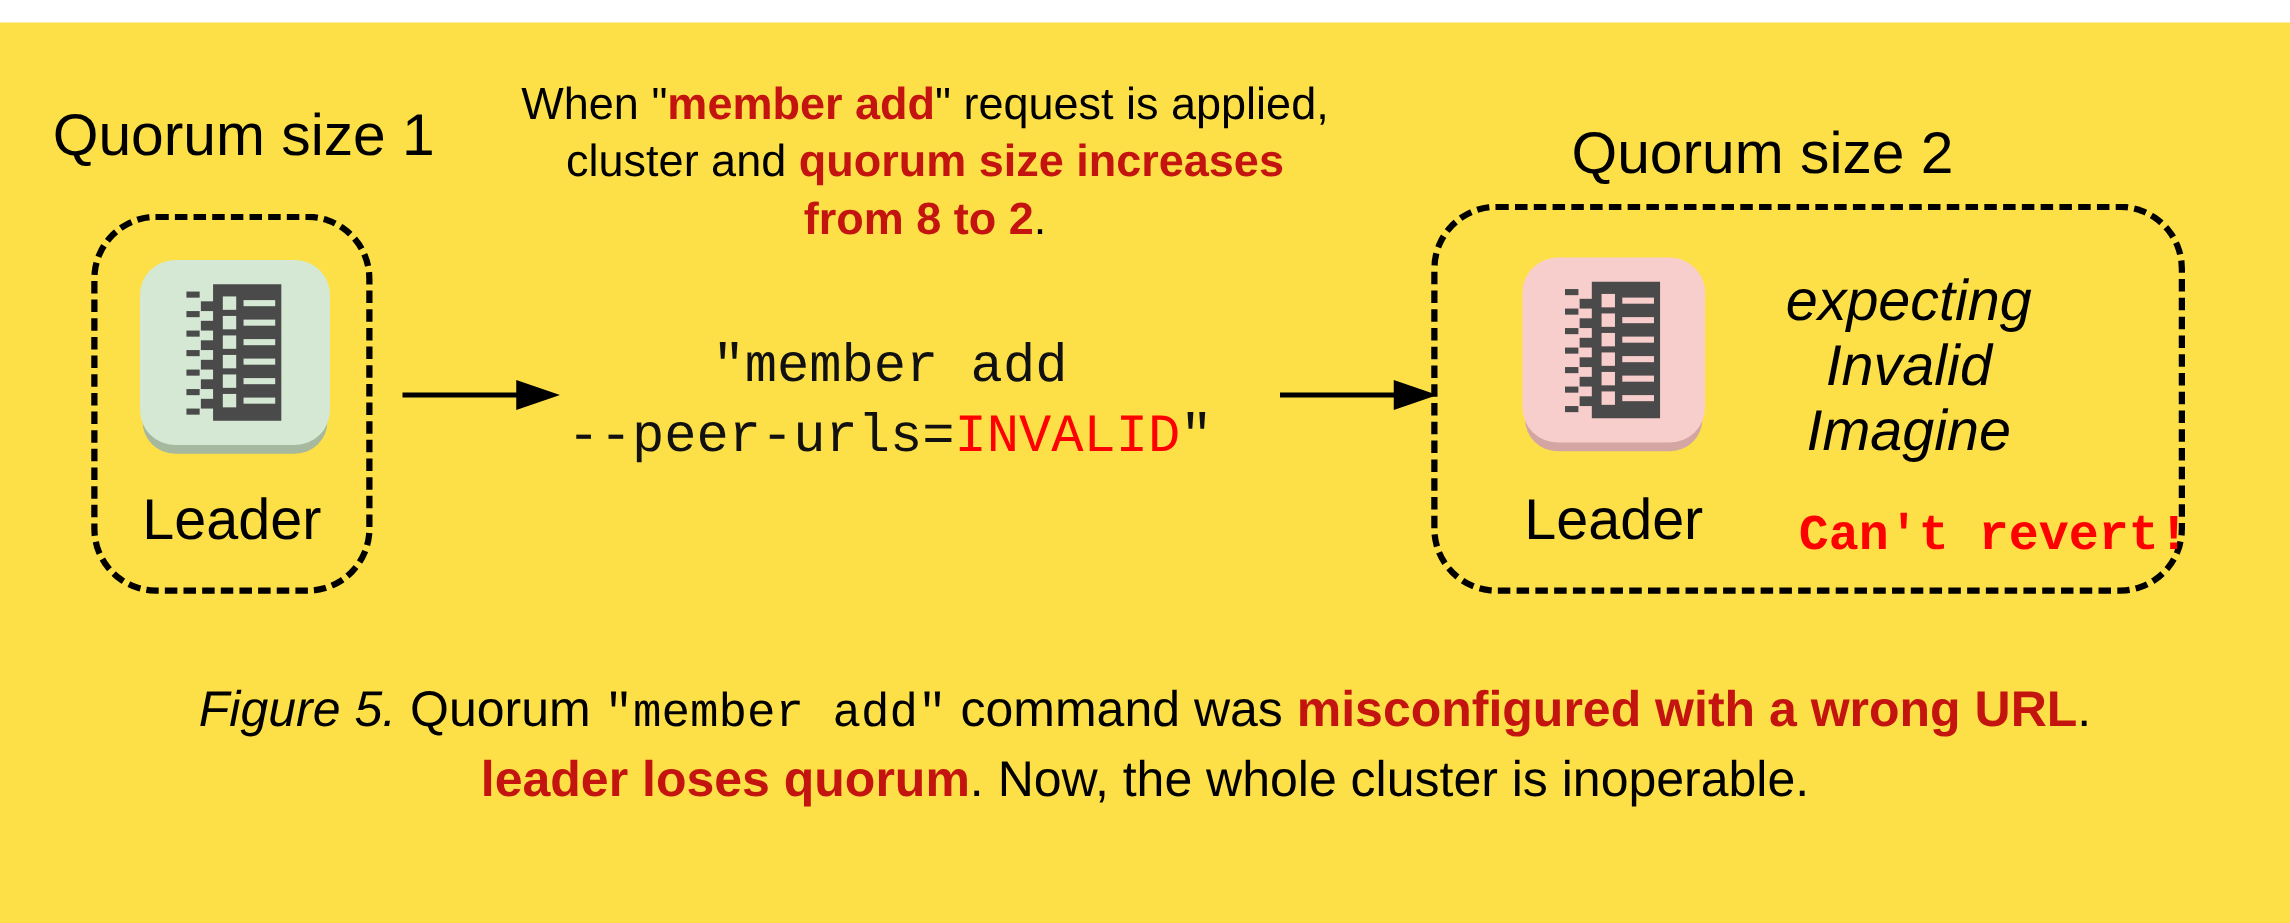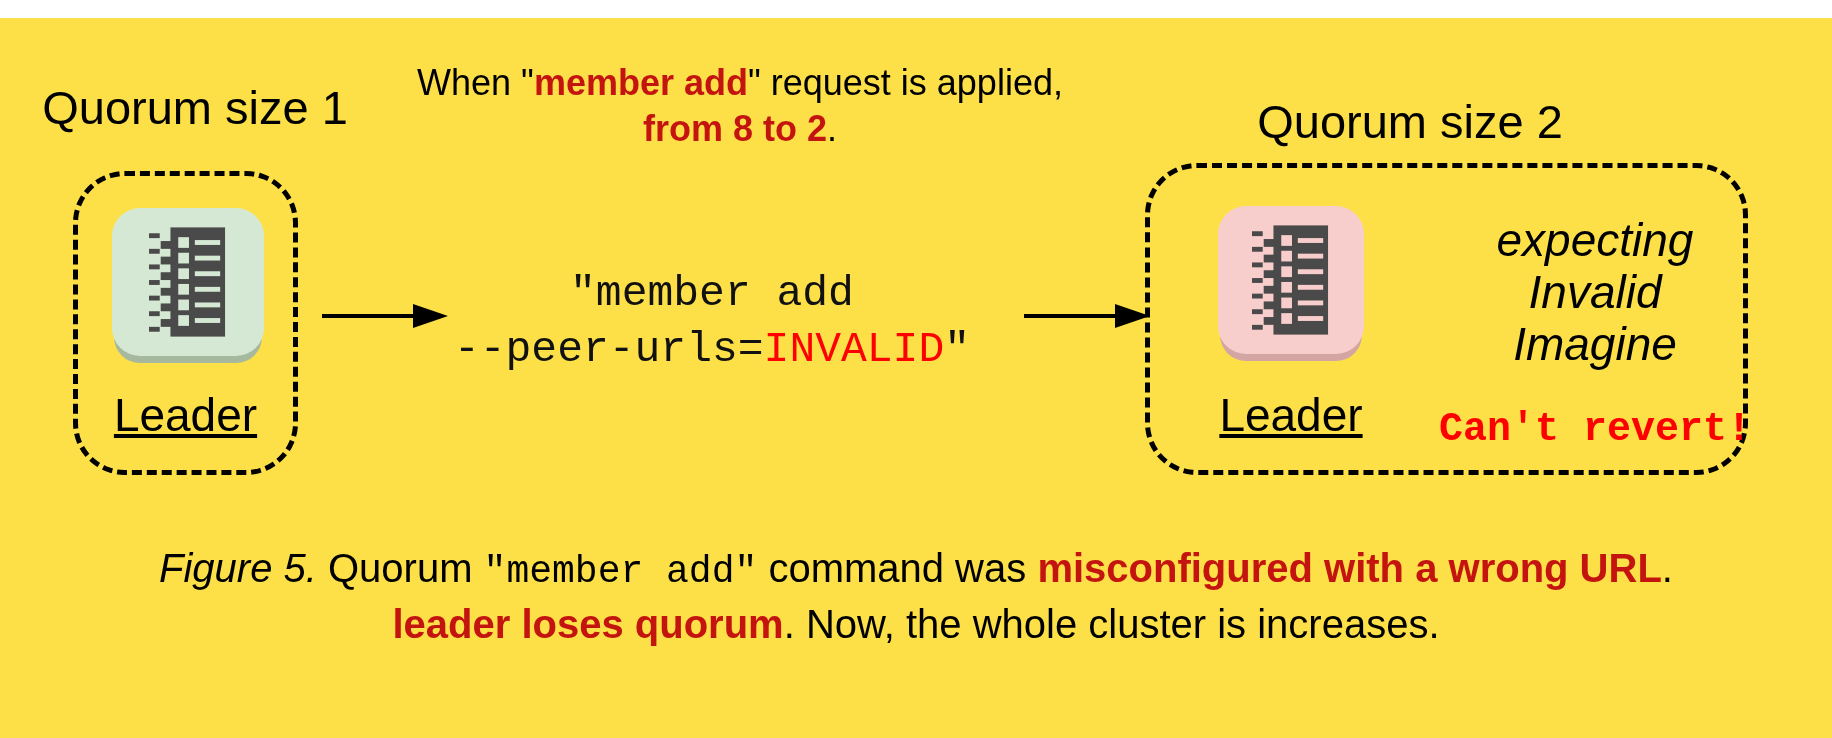--- a/index.html
+++ b/index.html
@@ -17,21 +17,21 @@
     font-family:"Liberation Sans",sans-serif;color:#000;overflow:hidden;margin-top:18px;
   }
   .abs{position:absolute;}
   .ctr{text-align:center;}
   .title{font-size:47px;line-height:1.12;white-space:nowrap;}
   .dashedbox{border:5px dashed #000;border-radius:52px;box-sizing:border-box;}
   .node{border-radius:28px;}
   .node.green{background:var(--green);box-shadow:0 9px 0 -2px var(--green-edge);color:var(--green);}
   .node.pink{background:var(--pink);box-shadow:0 9px 0 -2px var(--pink-edge);color:var(--pink);}
   .node svg{display:block;margin:17px auto 0 auto;}
-  .nodelabel{font-size:46px;line-height:1.1;white-space:nowrap;text-decoration:underline;}
+  .nodelabel{font-size:46px;line-height:1.1;white-space:nowrap;}
   .note{font-size:36px;line-height:46px;white-space:nowrap;}
   .redbold{color:var(--red-dark);font-weight:bold;}
   .cmd{font-family:"Liberation Mono","DejaVu Sans Mono",monospace;font-size:43px;line-height:56px;white-space:nowrap;color:#111;}
   .cmd .invalid{color:var(--red-bright);}
   .expect{font-size:46px;line-height:52px;font-style:italic;white-space:nowrap;}
   .cant{font-size:40px;line-height:44px;font-weight:bold;color:var(--red-bright);white-space:nowrap;}
   .caption{font-size:40px;line-height:52px;white-space:nowrap;}
   .caption .fig{font-style:italic;}
   .caption .code{font-family:"Liberation Mono","DejaVu Sans Mono",monospace;font-size:38px;}
   .arrow{overflow:visible;}
@@ -78,20 +78,21 @@
 
   <div class="abs nodelabel ctr" style="left:73px;top:372px;width:225px;">Leader</div>
 
   <svg class="abs arrow" style="left:320px;top:282px;" width="130" height="32">
     <line x1="2" y1="16" x2="95" y2="16" stroke="#000" stroke-width="4"></line>
     <polygon points="93,4 128,16 93,28" fill="#000"></polygon>
   </svg>
 
   <div class="abs note ctr" style="left:390px;top:42px;width:700px;">
     <div><span>When "</span><span class="redbold">member add</span><span>" request is applied,</span></div>
+    <div><span>cluster and </span><span class="redbold">quorum size increases</span></div>
     <div><span class="redbold">from 8 to 2</span><span>.</span></div>
   </div>
 
   <div class="abs cmd ctr" style="left:417px;top:248px;width:590px;">
     <div>"member add</div>
     <div><span>--peer-urls=</span><span class="invalid">INVALID</span><span>"</span></div>
   </div>
 
   <svg class="abs arrow" style="left:1022px;top:282px;" width="130" height="32">
     <line x1="2" y1="16" x2="95" y2="16" stroke="#000" stroke-width="4"></line>
@@ -128,26 +129,26 @@
         <rect x="47" y="63" width="26" height="5" fill="currentColor"></rect>
       <rect x="30" y="76" width="11" height="11" fill="currentColor"></rect>
         <rect x="47" y="79" width="26" height="5" fill="currentColor"></rect>
       <rect x="30" y="92" width="11" height="11" fill="currentColor"></rect>
         <rect x="47" y="95" width="26" height="5" fill="currentColor"></rect>
     </svg>
   </div>
 
   <div class="abs nodelabel ctr" style="left:1181px;top:372px;width:220px;">Leader</div>
 
-  <div class="abs expect ctr" style="left:1425px;top:196px;width:340px;">
+  <div class="abs expect ctr" style="left:1357px;top:196px;width:340px;">
     <div>expecting</div>
     <div>Invalid</div>
     <div>Imagine</div>
   </div>
 
   <div class="abs cant ctr" style="left:1425px;top:390px;width:340px;font-family:Liberation Mono, monospace;">Can't revert!</div>
 
   <div class="abs caption ctr" style="left:0px;top:524px;width:1832px;">
     <div><span class="fig">Figure 5.</span><span> Quorum </span><span class="code">"member add"</span><span> command was </span><span class="redbold">misconfigured with a wrong URL</span><span>.</span></div>
-    <div><span class="redbold">leader loses quorum</span><span>. Now, the whole cluster is increases.</span></div>
+    <div><span class="redbold">leader loses quorum</span><span>. Now, the whole cluster is inoperable.</span></div>
   </div>
 
 </div>
 
 </body></html>

